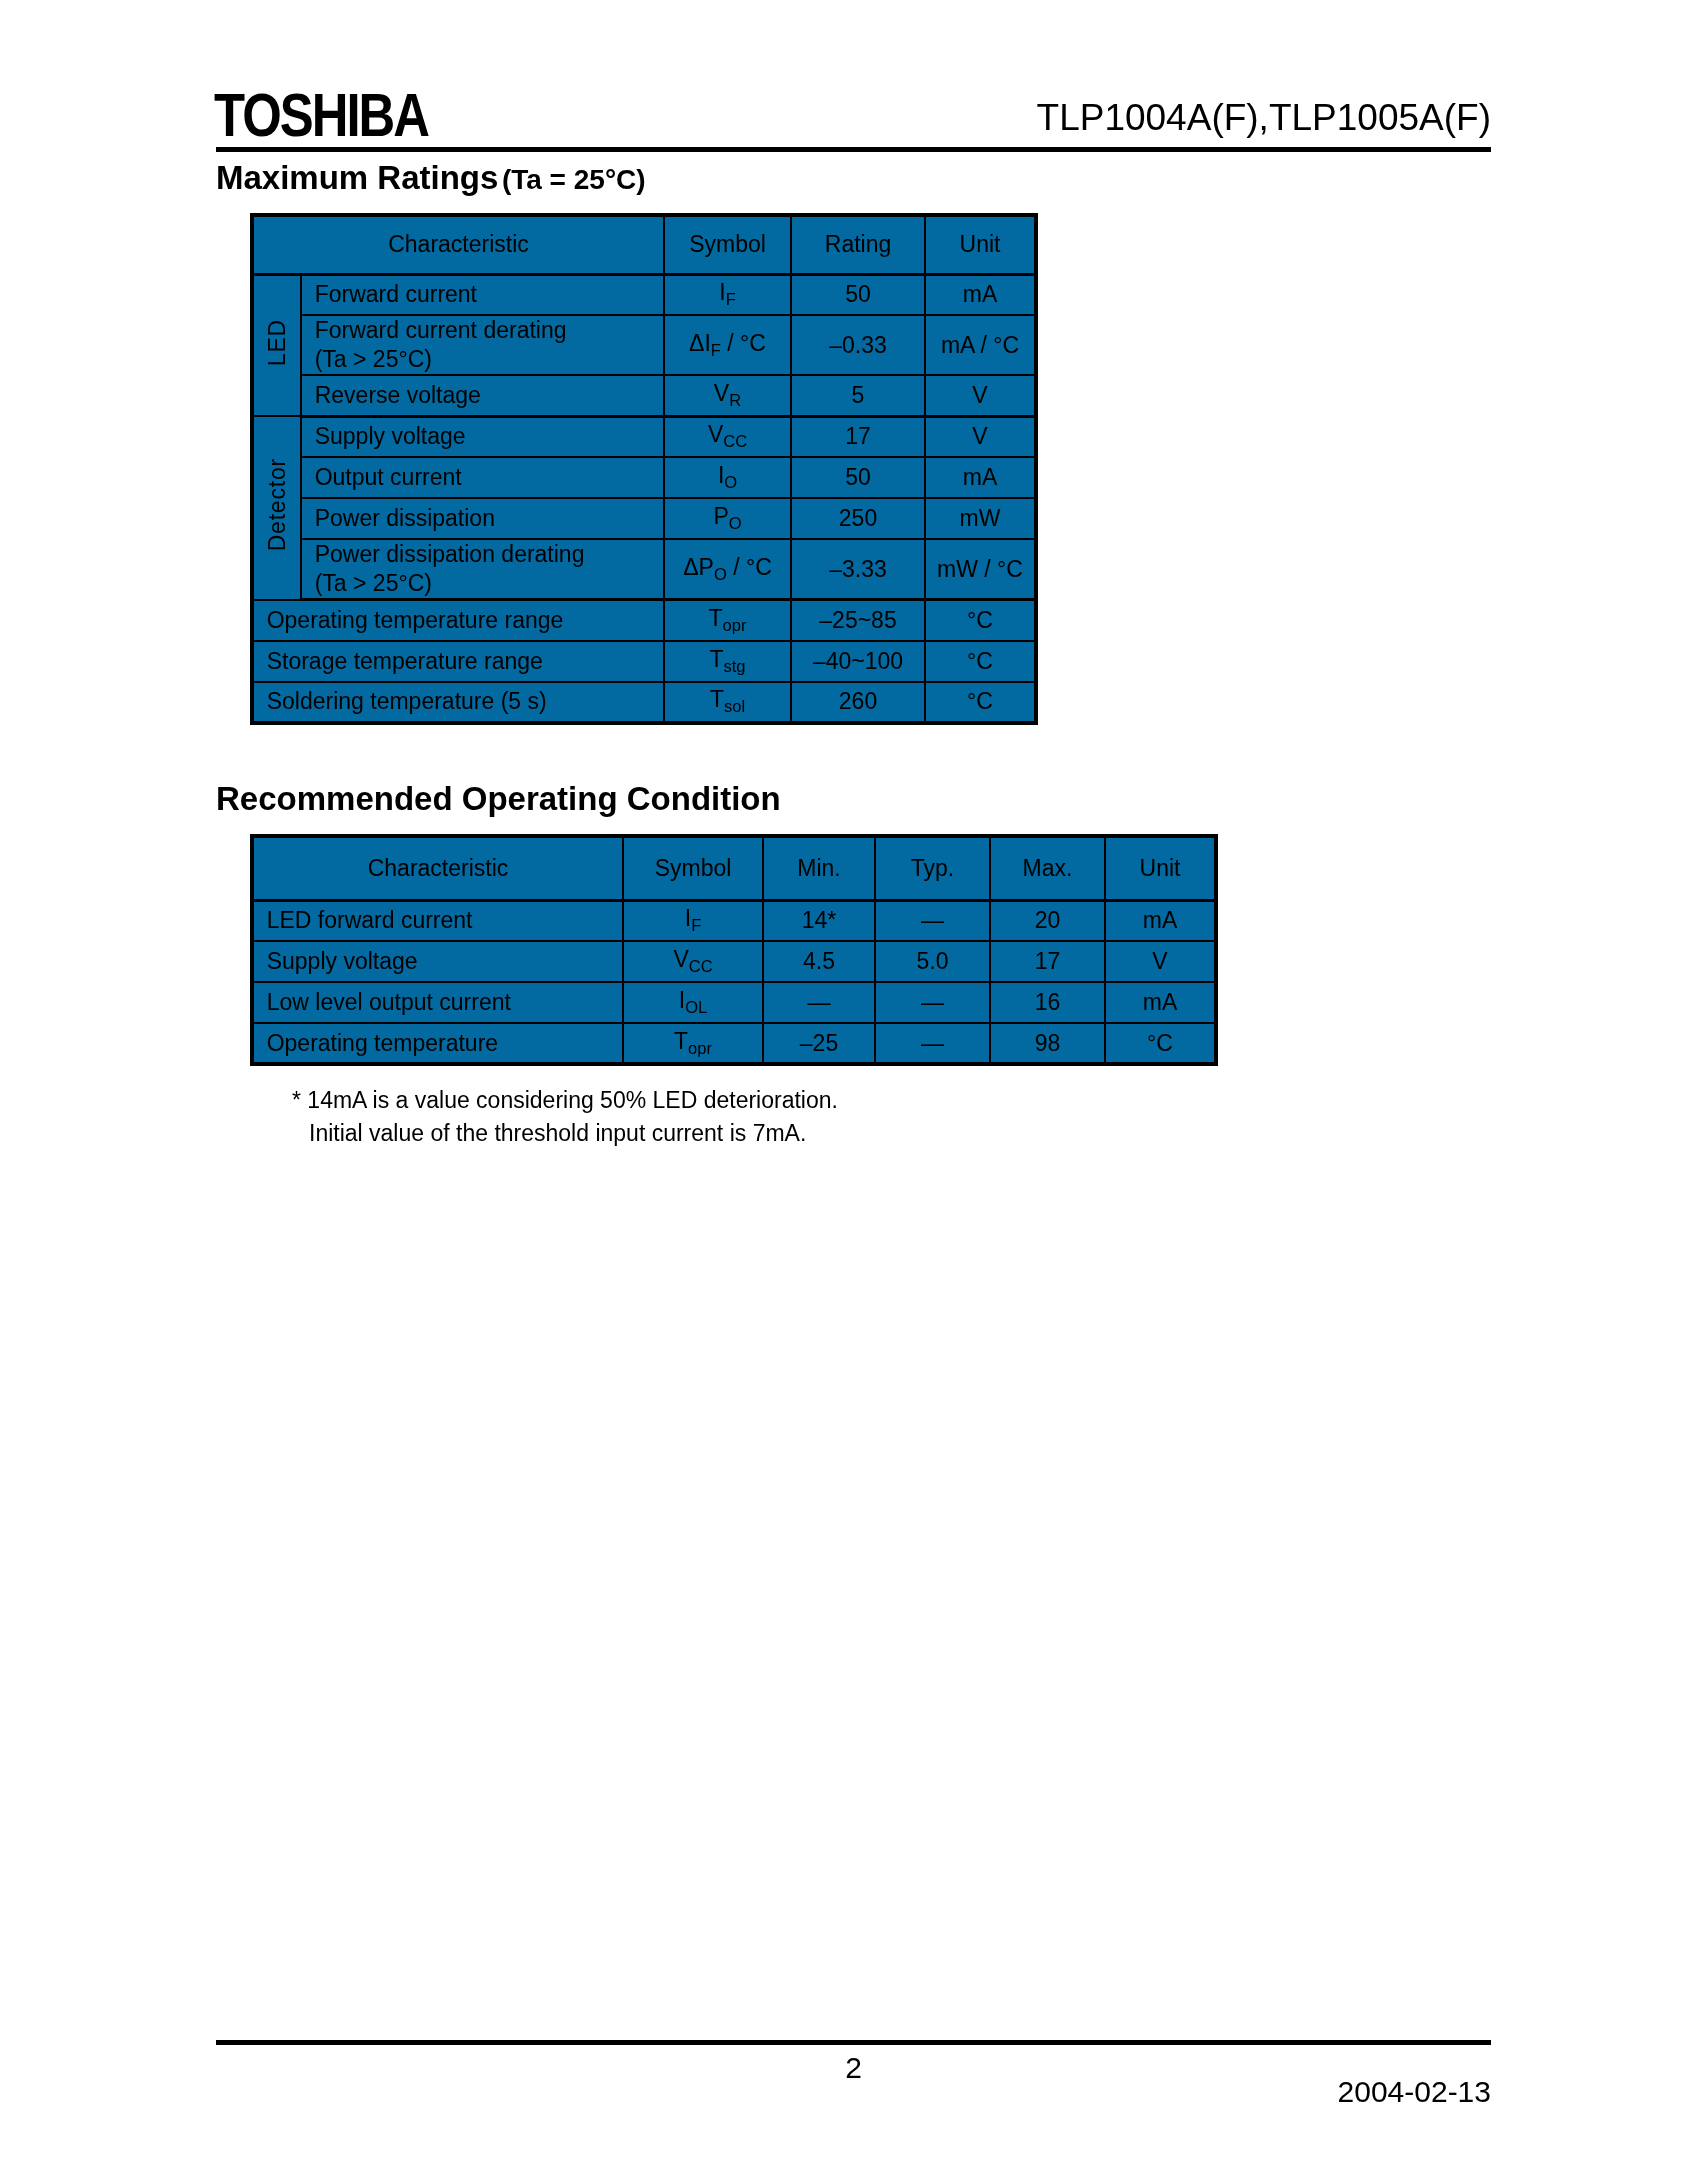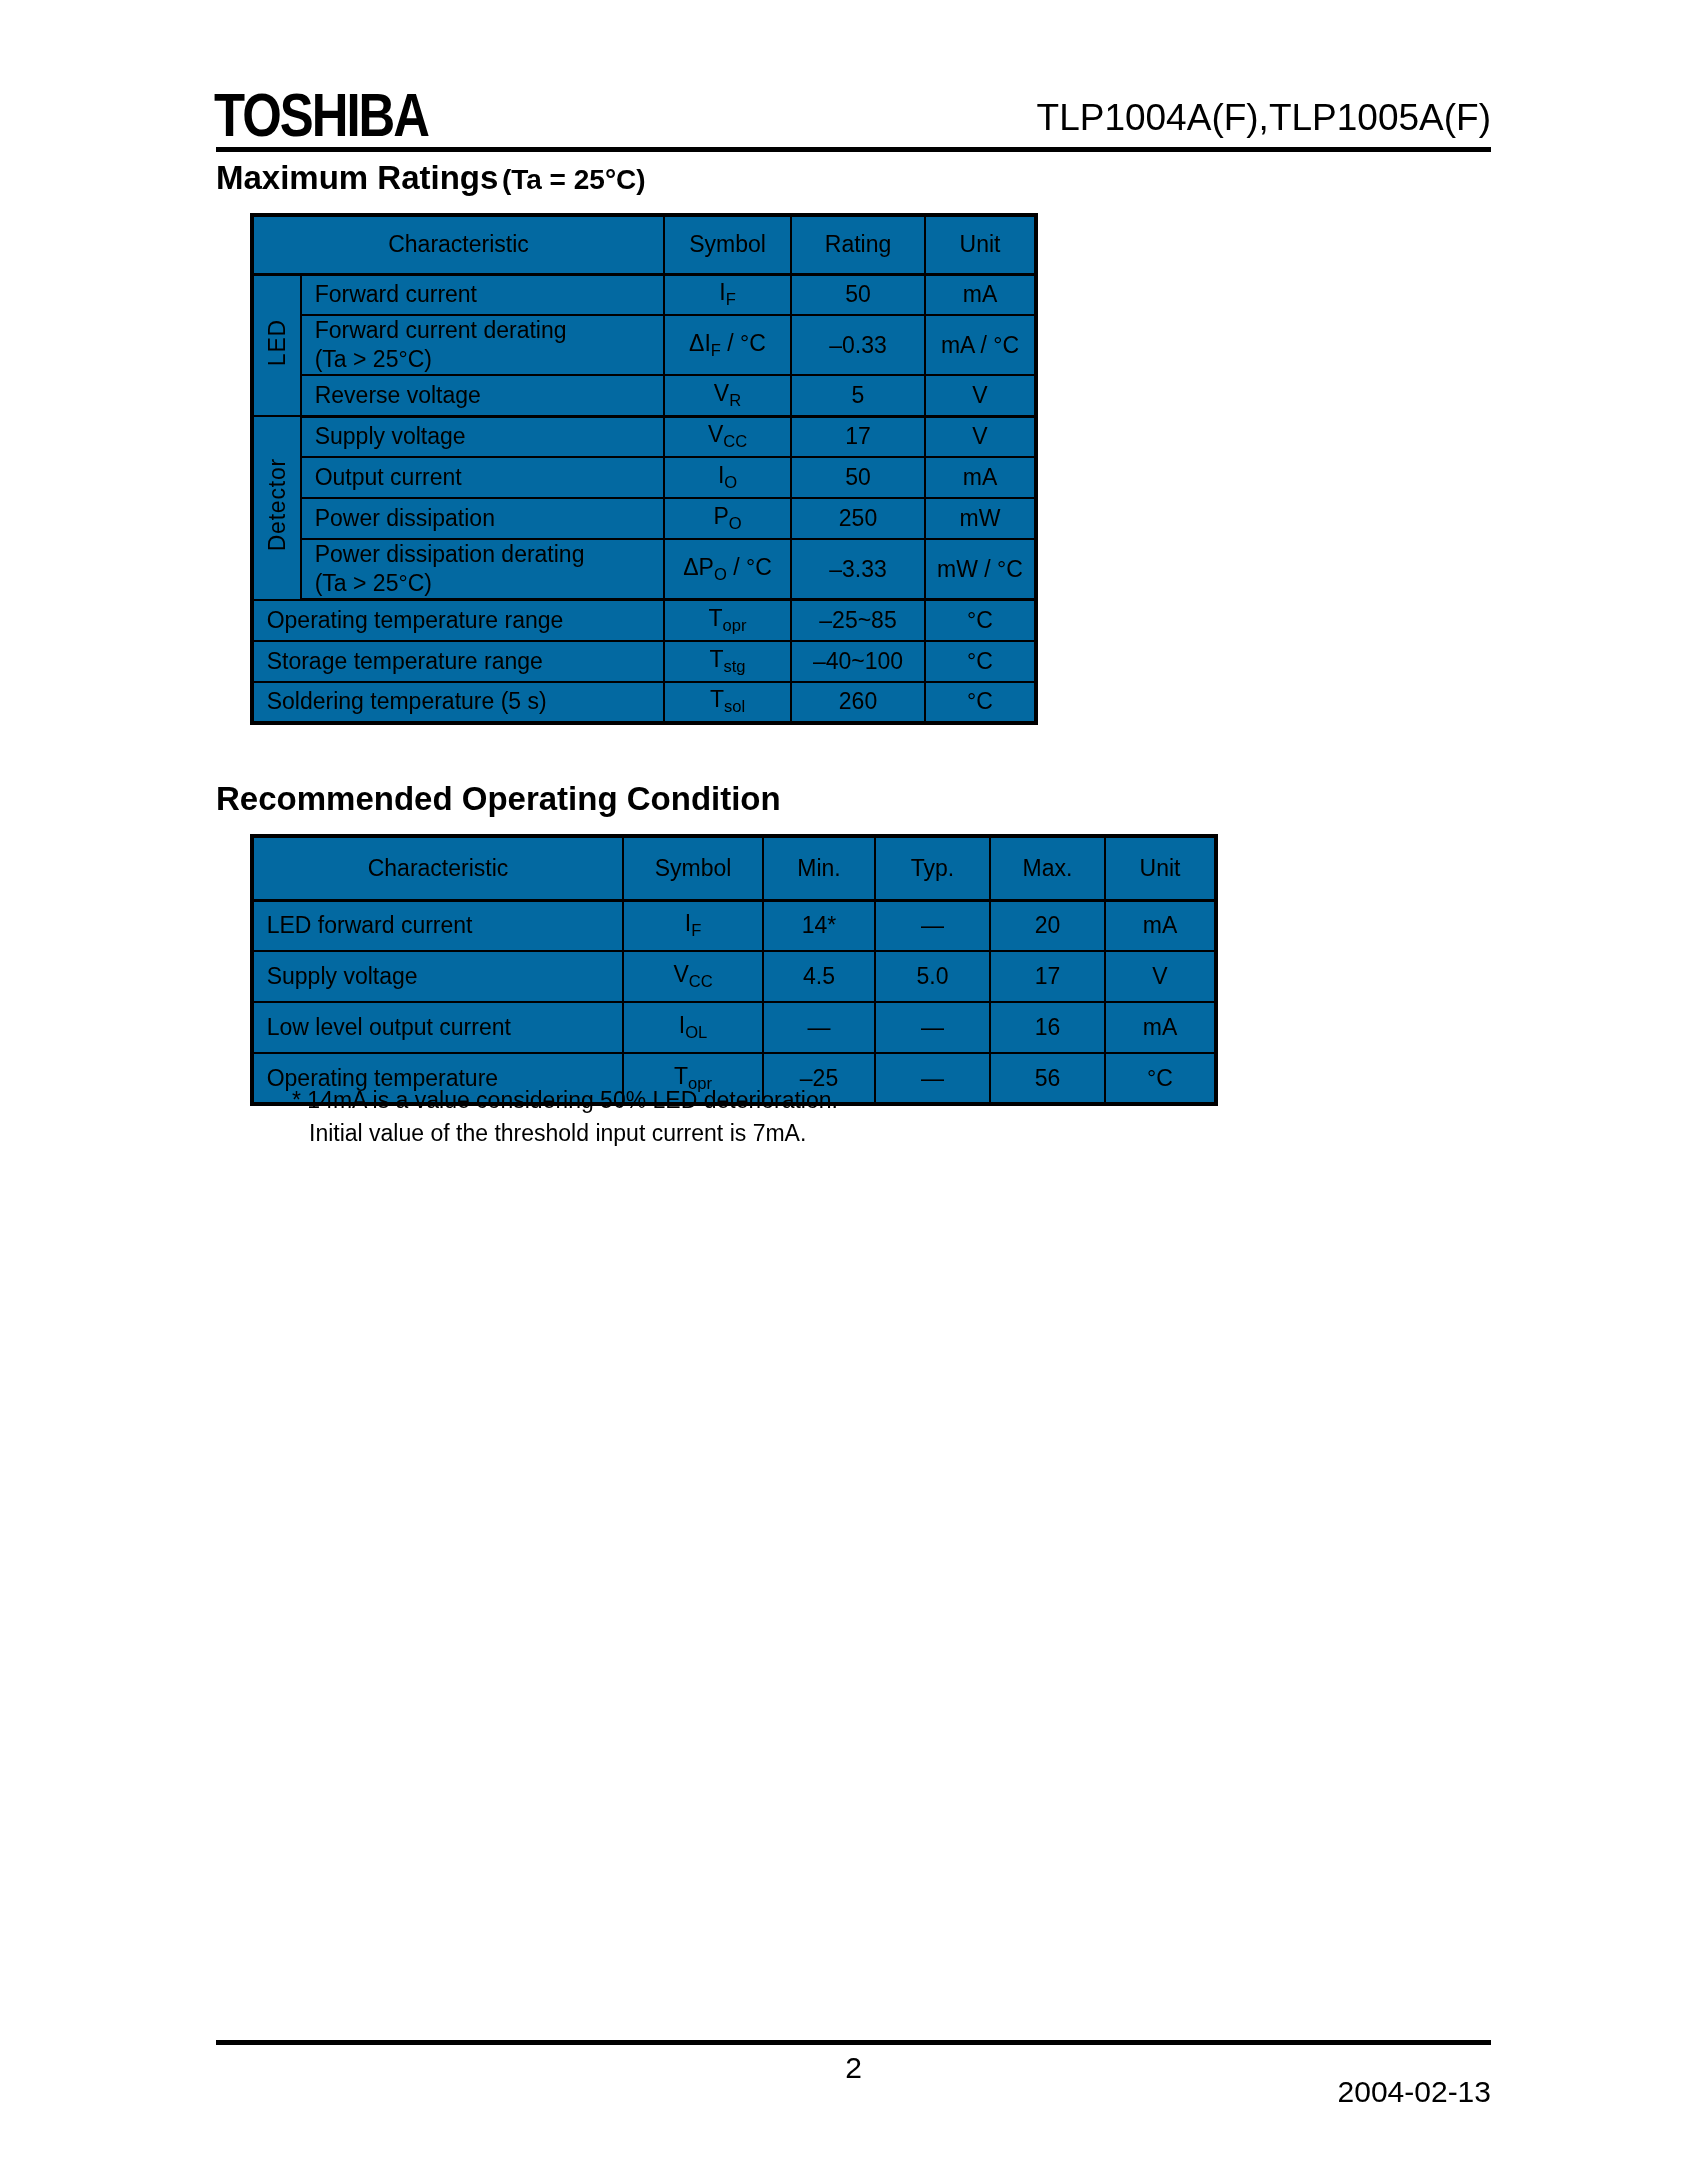--- a/index.html
+++ b/index.html
@@ -48,21 +48,21 @@
   }
   .t1 thead tr{height:59px;}
   .t1 tr.rh{height:41px;}
   .t1 tr.rtall{height:46px;}
   .t1 tr.sec td{border-bottom:3.2px solid #000;}
   .t2{
     position:absolute;left:250px;top:834px;width:964px;
     border:4px solid #000;
   }
   .t2 thead tr{height:64px;}
-  .t2 tbody tr{height:51px;}
+  .t2 tbody tr{height:41px;}
 
   .group-cell{text-align:center;}
   .vert{
     writing-mode:vertical-rl;transform:rotate(180deg);
     font-size:23px;letter-spacing:0.8px;margin:0 auto;display:inline-block;
   }
   .sym-sub{font-size:0.72em;vertical-align:-0.28em;}
 
   
   .footnote{
@@ -230,21 +230,21 @@
         <td class="c">—</td>
         <td class="c">—</td>
         <td class="c">16</td>
         <td class="c">mA</td>
       </tr>
       <tr>
         <td class="char">Operating temperature</td>
         <td class="c"><span>T</span><span class="sym-sub">opr</span></td>
         <td class="c">–25</td>
         <td class="c">—</td>
-        <td class="c">56</td>
+        <td class="c">98</td>
         <td class="c">°C</td>
       </tr>
     </tbody>
   </table>
 
   <div class="footnote">
     <div>* 14mA is a value considering 50% LED deterioration.</div>
     <div class="l2">Initial value of the threshold input current is 7mA.</div>
   </div>
 

